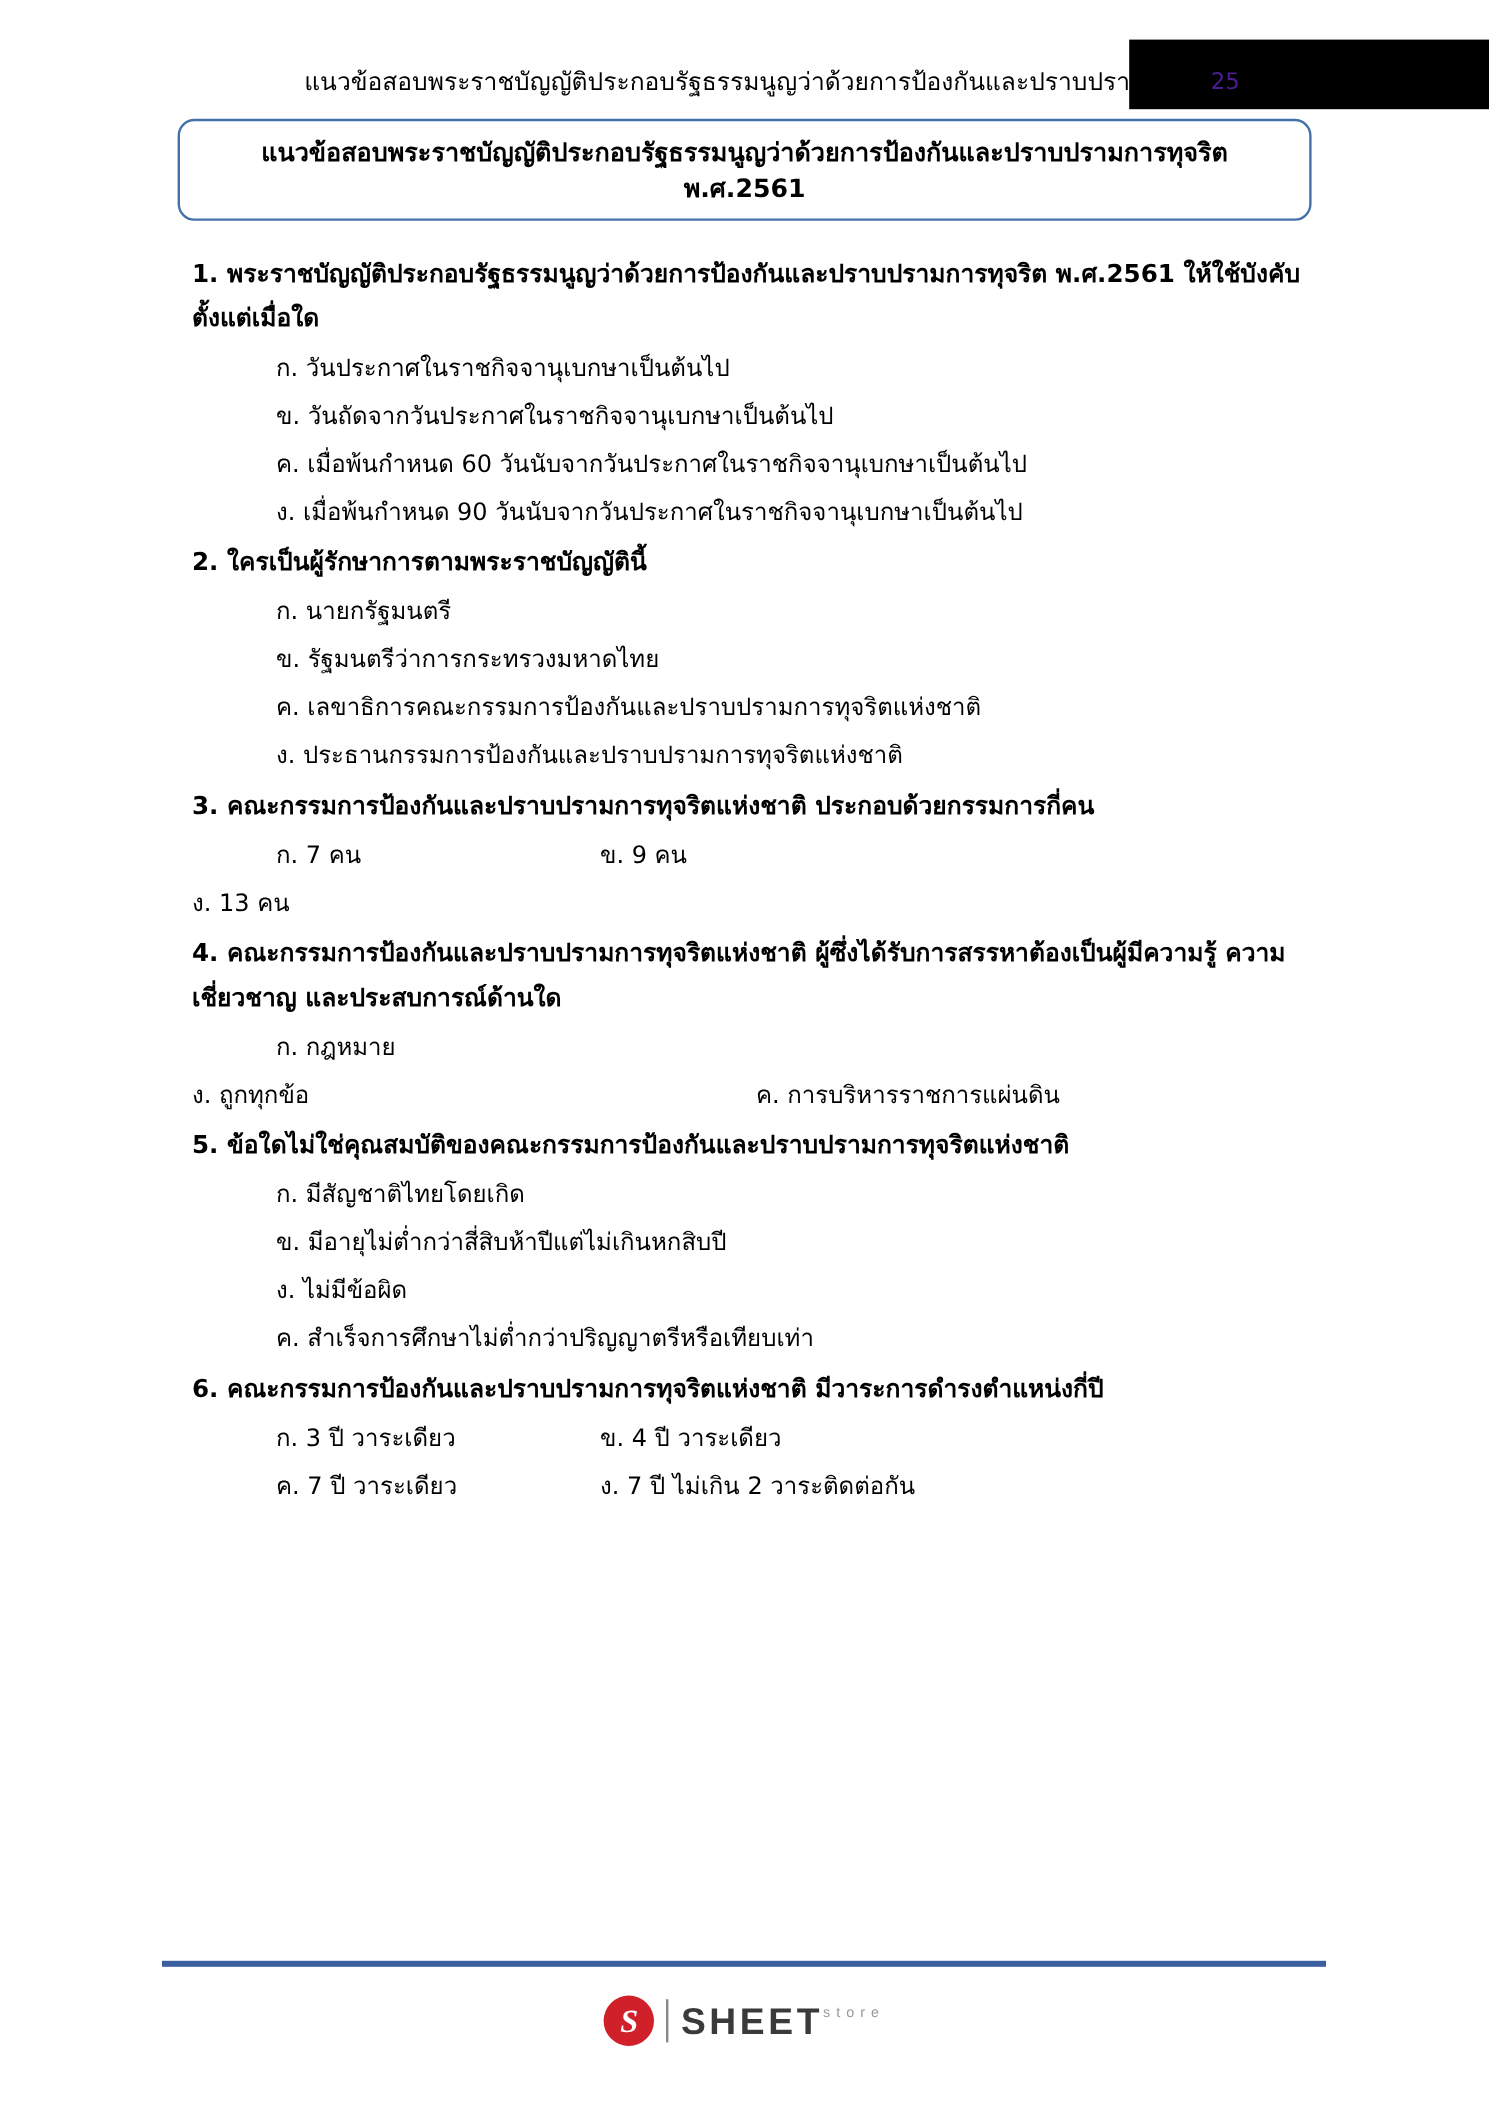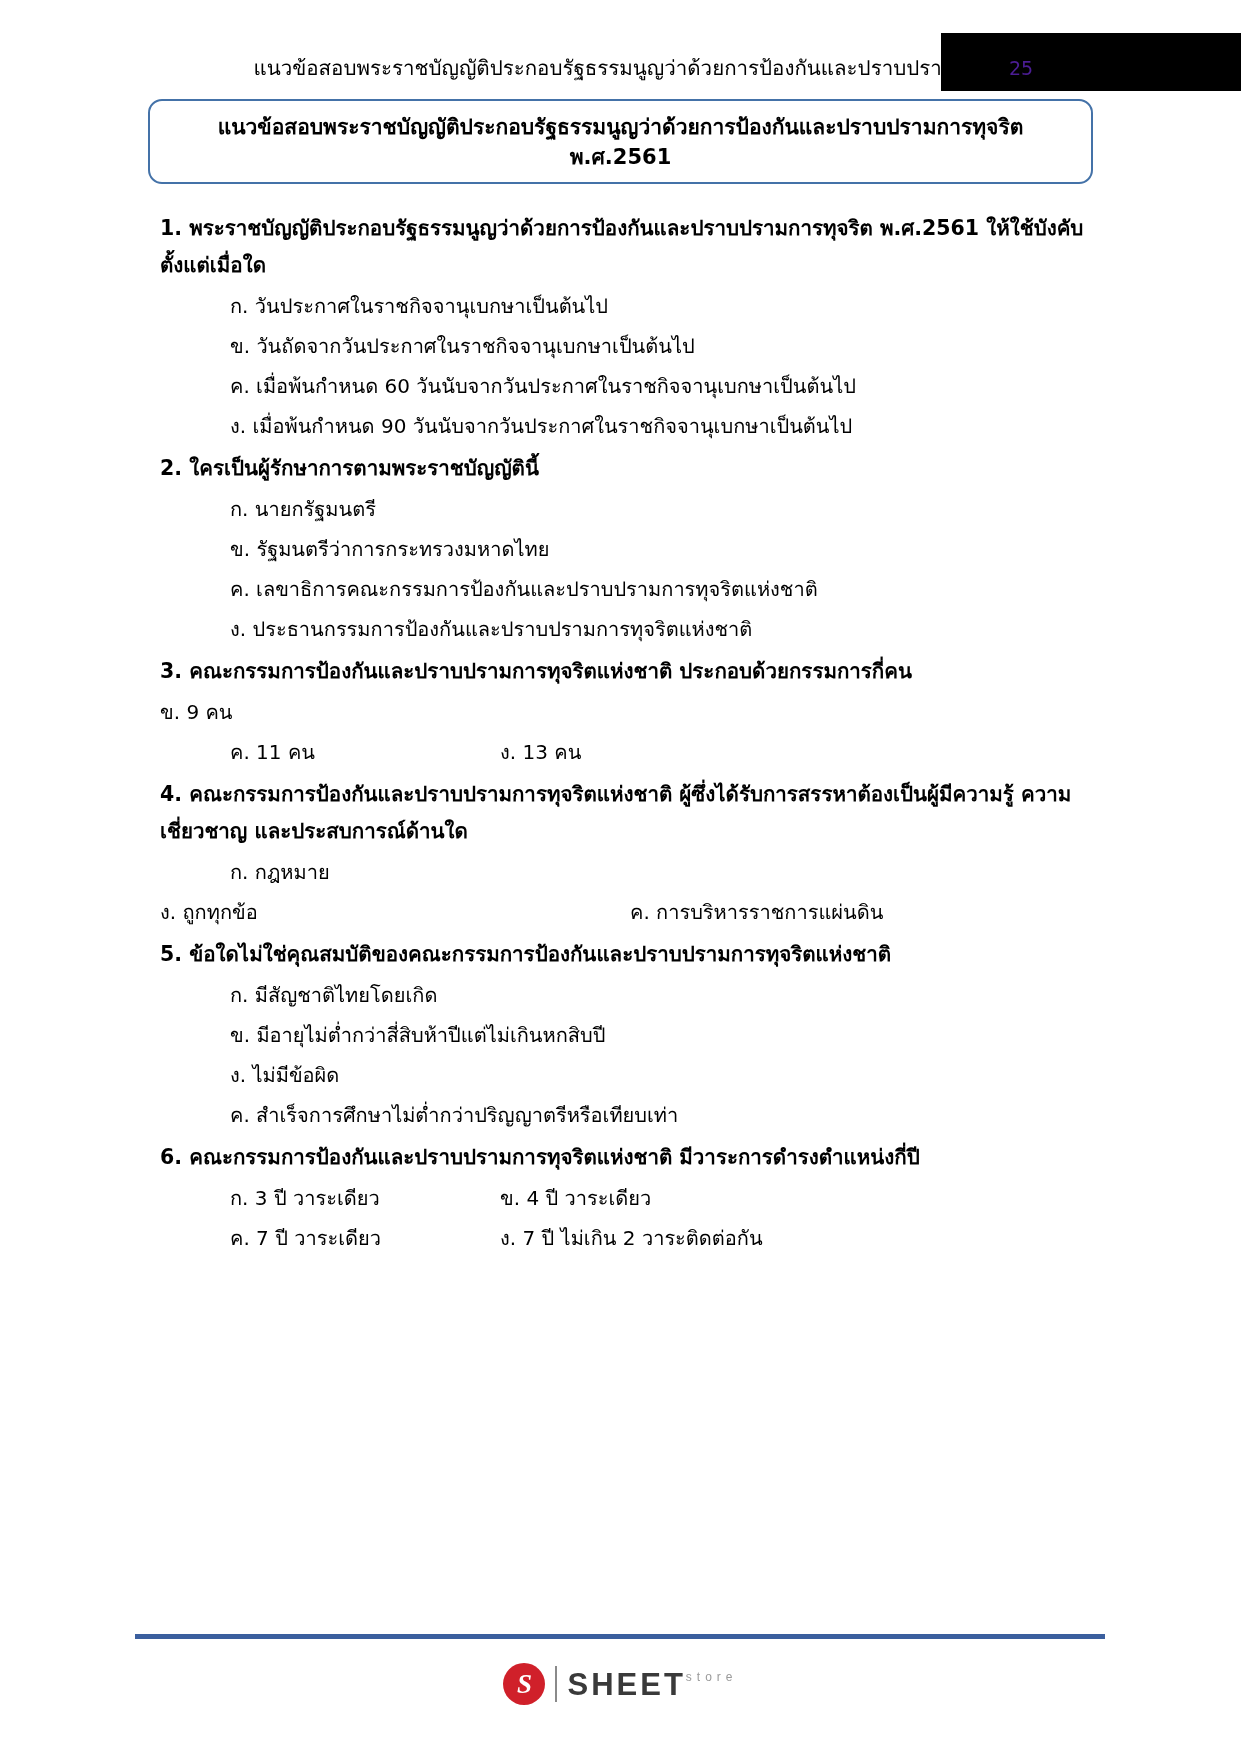--- a/index.html
+++ b/index.html
@@ -230,24 +230,24 @@
       <div class="choice-row">
         <div class="choice full">ง. ประธานกรรมการป้องกันและปราบปรามการทุจริตแห่งชาติ</div>
       </div>
     </div>
   </div>
 
   <div>
     <p class="question">3. คณะกรรมการป้องกันและปราบปรามการทุจริตแห่งชาติ ประกอบด้วยกรรมการกี่คน</p>
     <div class="choices two-col">
       <div class="choice-row">
+        <div class="choice half">ก. 7 คน</div>
         <div class="choice half2">ข. 9 คน</div>
       </div>
       <div class="choice-row">
-        <div class="choice half">ค. 11 คน</div>
         <div class="choice half2">ง. 13 คน</div>
       </div>
     </div>
   </div>
 
   <div>
     <p class="question">4. คณะกรรมการป้องกันและปราบปรามการทุจริตแห่งชาติ ผู้ซึ่งได้รับการสรรหาต้องเป็นผู้มีความรู้ ความเชี่ยวชาญ และประสบการณ์ด้านใด</p>
     <div class="choices two-col">
       <div class="choice-row">
         <div class="choice half">ก. กฎหมาย</div>

